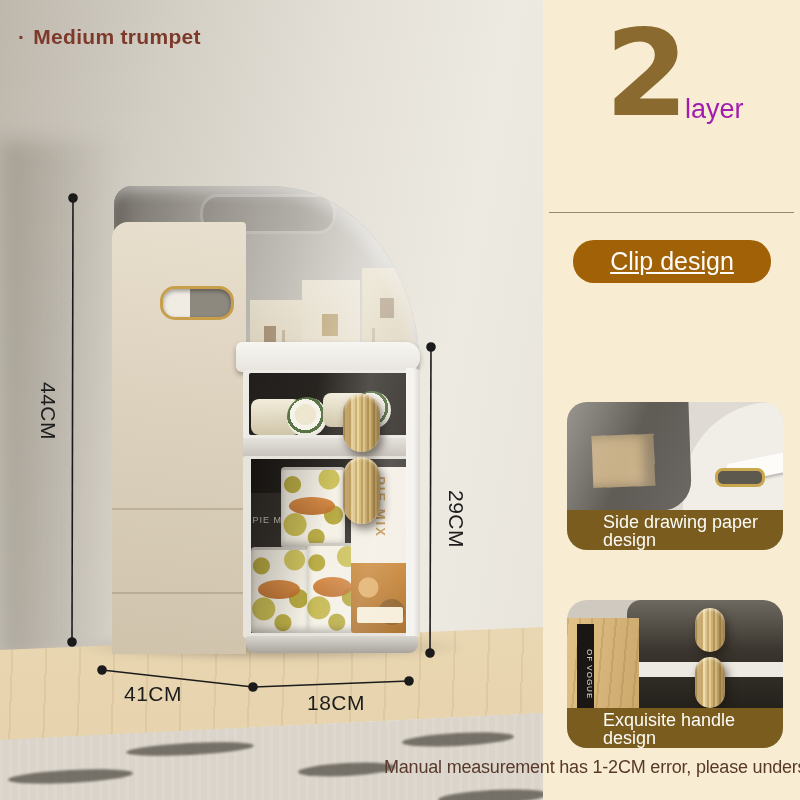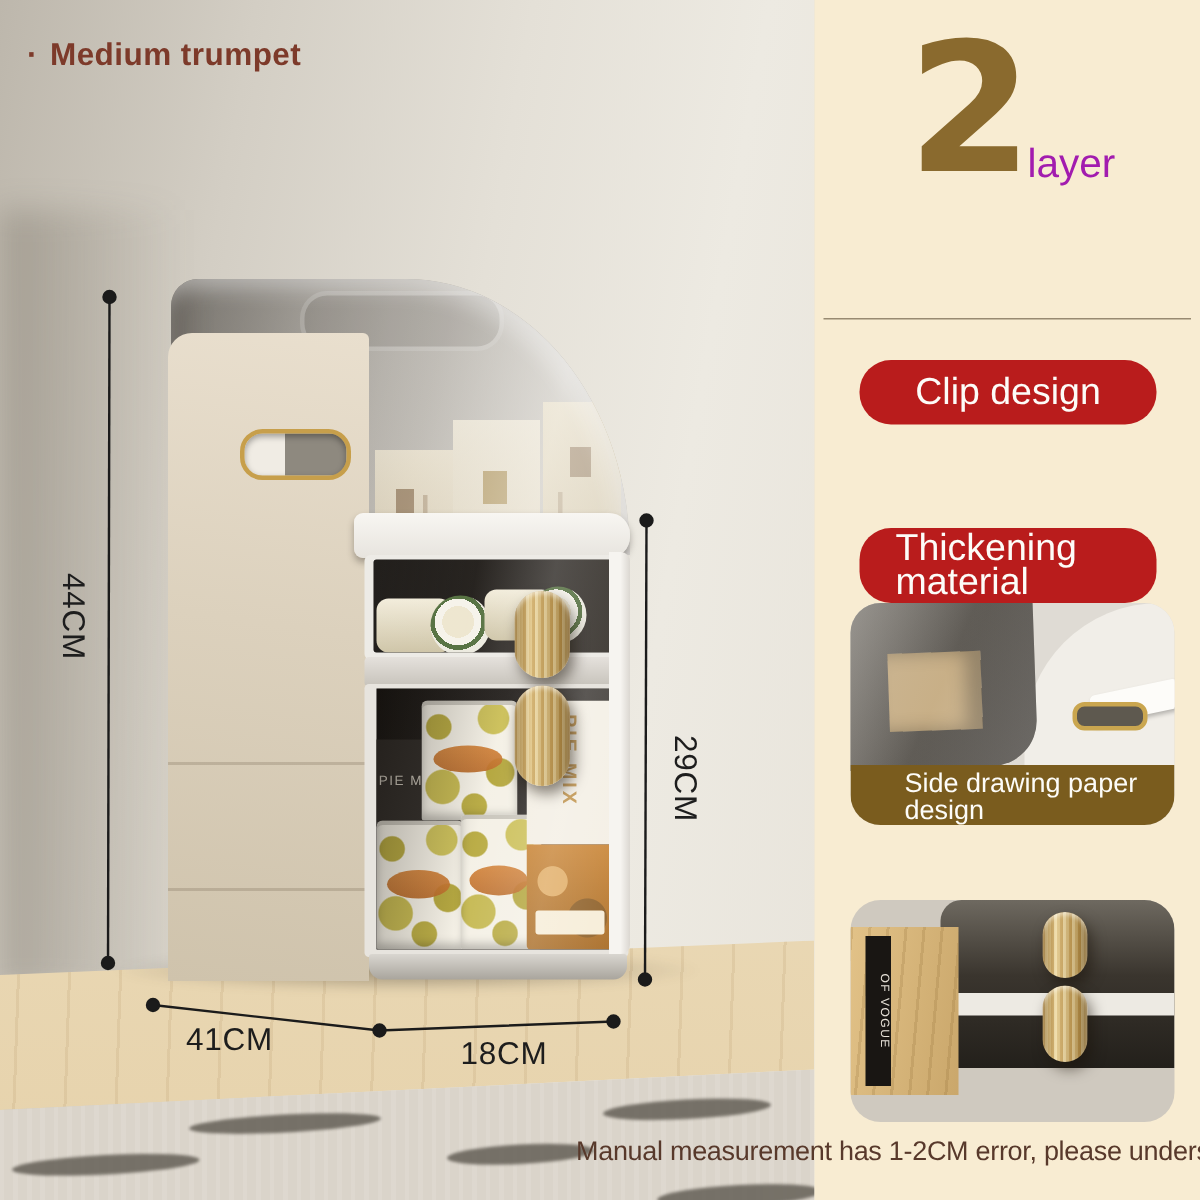--- a/index.html
+++ b/index.html
@@ -125,23 +125,23 @@
         color:#58392b;white-space:nowrap;letter-spacing:-.2px;}
 
   
   .panel{position:absolute;left:543px;top:0;width:257px;height:800px;background:#f8ecd2;}
   .big-num{position:absolute;left:62px;top:14px;font-family:"DejaVu Sans",sans-serif;
         font-size:120px;line-height:1;font-weight:800;color:#8a6a2e;}
   .layer-unit{position:absolute;left:142px;top:94px;font-size:27px;font-weight:500;color:#a21caf;}
   .spec{position:absolute;left:0;top:163px;width:100%;text-align:center;
         font-size:18px;color:#39352d;letter-spacing:.2px;}
   .hr{position:absolute;left:6px;top:212px;width:245px;height:1px;background:#6f6148;opacity:.7;}
-  .badge{position:absolute;left:30px;width:198px;background:#b91c1c;border-radius:21px;
+  .badge{position:absolute;left:30px;width:198px;background:#a16207;border-radius:21px;
         color:#fdfcf8;font-size:25px;display:flex;align-items:center;justify-content:center;
-        box-sizing:border-box;}
+        box-sizing:border-box;text-decoration:underline;}
   .badge1{top:240px;height:43px;} .badge2{top:296px;height:45px;}
   .badge3{top:352px;height:50px;justify-content:flex-start;padding-left:24px;line-height:23px;}
   .card{position:absolute;left:24px;width:216px;height:148px;border-radius:20px;overflow:hidden;background:#dfdbd4;}
   .card1{top:402px;} .card2{top:600px;background:#cfc9bf;}
   .caption{position:absolute;left:0;bottom:0;width:100%;height:40px;background:#7a5c1e;
         color:#fdfcf8;font-size:18px;line-height:18px;box-sizing:border-box;padding:3px 6px 0 36px;}
   
   .c1-white{position:absolute;right:0;top:0;width:100px;height:148px;background:#f1eee8;border-radius:90px 0 0 0;}
   .c1-dome{position:absolute;left:-15px;top:-15px;width:138px;height:125px;
         background:linear-gradient(115deg,#8d8983,#55514b 60%,#3c3833);
@@ -272,21 +272,20 @@
       <span class="bullet">·</span><span>Medium trumpet</span>
     </div>
   </div>
 
   <div class="panel">
     <div class="big-num">2</div>
     <div class="layer-unit">layer</div>
     <div class="hr"></div>
 
     <div class="badge badge1">Clip design</div>
-    <div class="badge badge3">Thickening material</div>
 
     <div class="card card1">
       <div class="c1-white"></div>
       <div class="c1-dome">
         <div class="c1-box"></div>
         <div class="c1-glass"></div>
       </div>
       <div class="c1-tissue"></div>
       <div class="c1-slot"></div>
       <div class="caption">Side drawing paper design</div>
@@ -295,17 +294,18 @@
     <div class="card card2">
       <div class="c2-jar"></div>
       <div class="c2-band"></div>
       <div class="c2-wood">
         <div class="c2-spine">OF VOGUE</div>
       </div>
       <div class="c2-handle handle">
         <div class="seg c2-seg1"></div>
         <div class="seg c2-seg2"></div>
       </div>
+      <div class="caption">Exquisite handle design</div>
     </div>
   </div>
 
   <div class="disclaimer">Manual measurement has 1-2CM error, please understand!</div>
 </div>
 
 </body></html>

